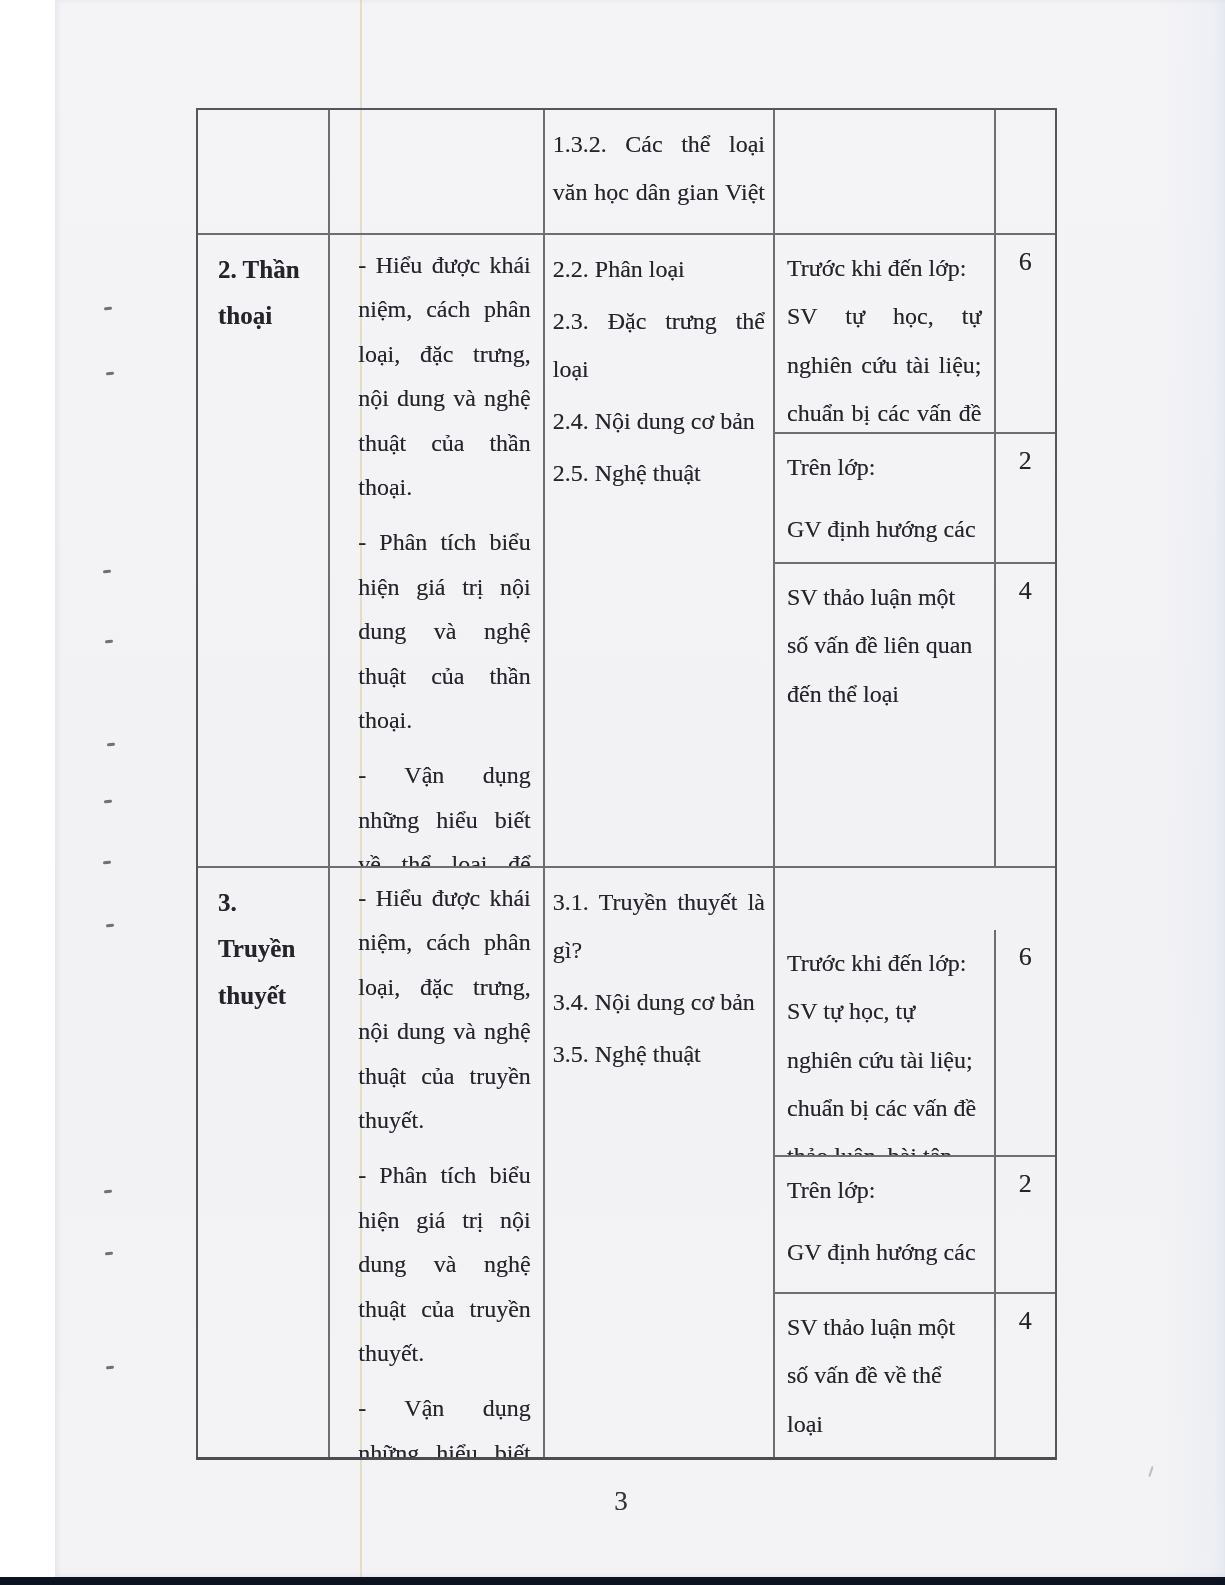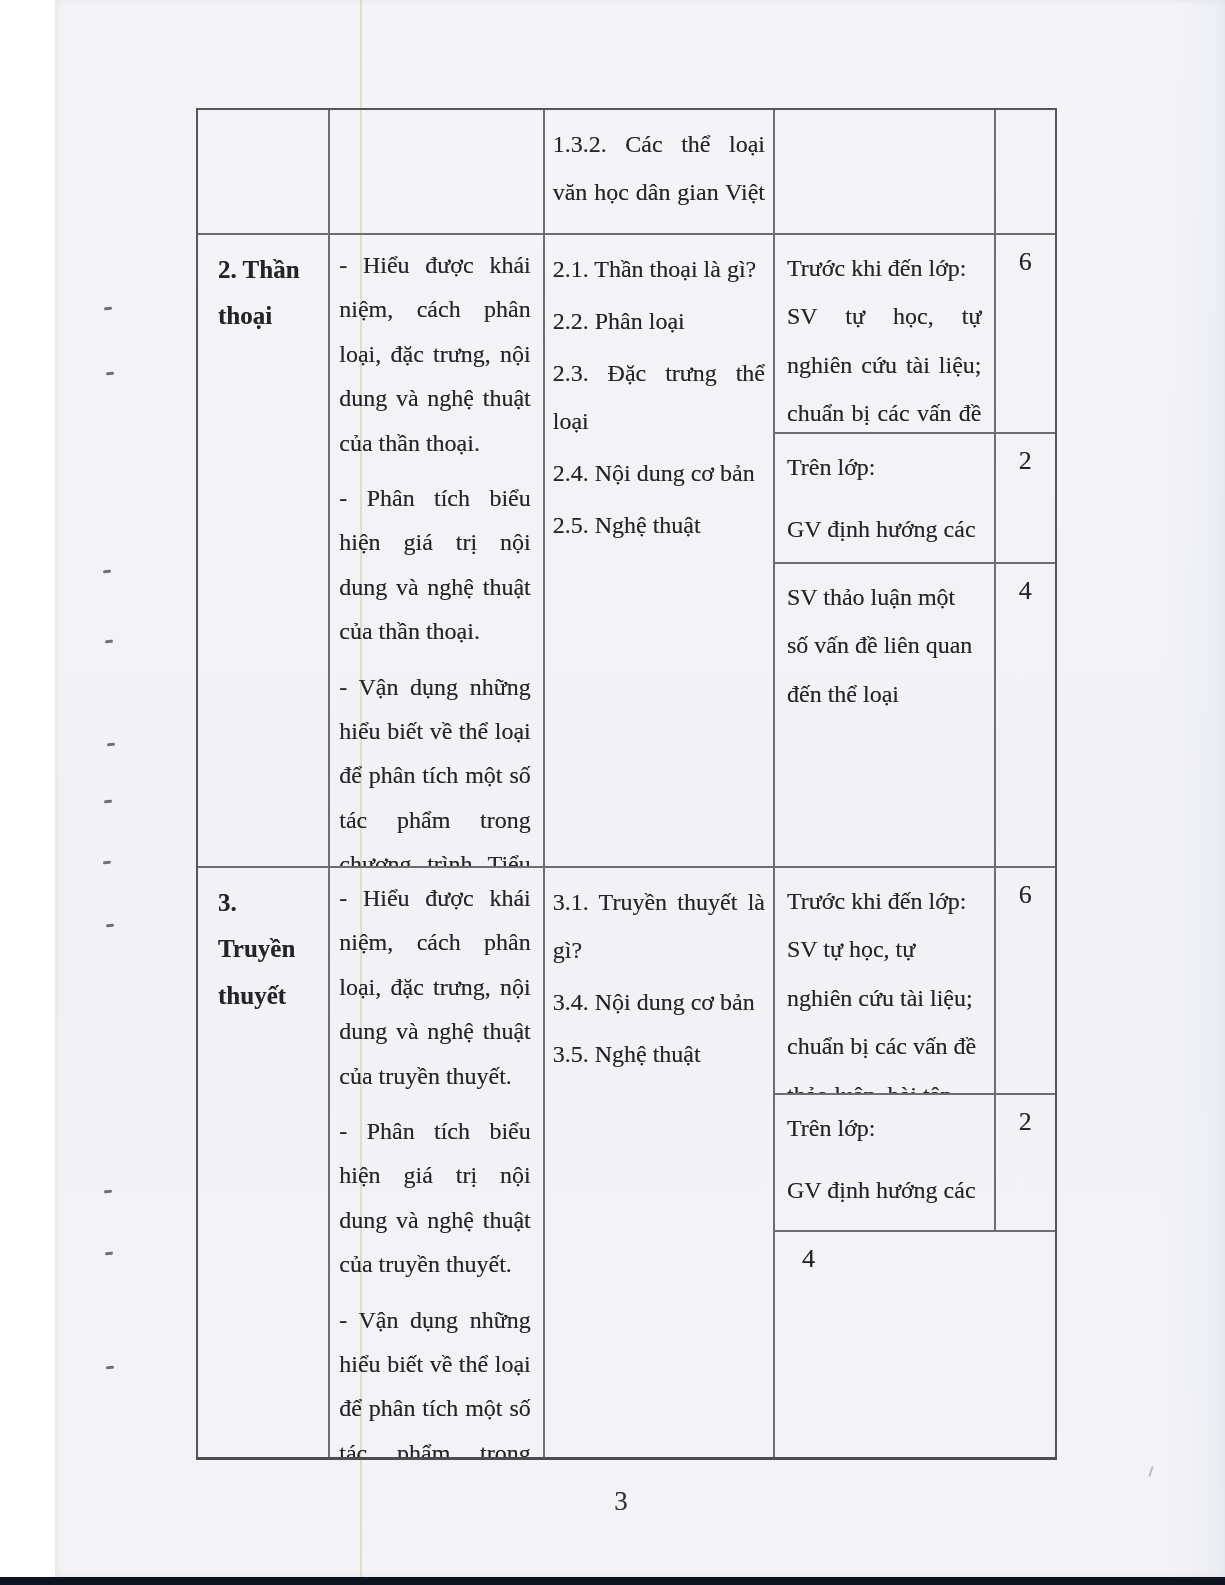--- a/index.html
+++ b/index.html
@@ -47,25 +47,25 @@
   .doc-table{
     position:absolute; left:196px; top:108px; width:861px; height:1352px;
     border:2px solid var(--line-dark); border-bottom:3px solid #4c4c52;
     z-index:2; color:var(--ink);
     text-shadow:0 0 .6px rgba(25,25,40,.45);
   }
   .t-row{ display:flex; width:100%; overflow:hidden; }
   .t-row + .t-row{ border-top:2px solid var(--line); }
   .r1{ height:123px; }
   .r2{ height:633px; }
-  .r3{ height:591px; }
+  .r3{ height:591px;align-items:flex-end; }
 
   .c{ height:100%; overflow:hidden; }
   .c1{ width:133px; border-right:2px solid var(--line); padding:12px 20px; }
-  .c2{ width:216px; border-right:2px solid var(--line); padding:8px 12px 6px 9px; }
+  .c2{ width:216px; border-right:2px solid var(--line); padding:8px 12px 6px 28px; }
   .c3{ width:232px; border-right:2px solid var(--line); padding:10px 8px; }
   .c45{ width:280px; display:flex; flex-direction:column; }
 
   .sub{ display:flex; width:100%; overflow:hidden; flex:0 0 auto; }
   .sub.grow{ flex:1 1 auto; }
   .sub + .sub{ border-top:2px solid var(--line); }
   .m{ width:245px; border-right:2px solid var(--line); padding:9px 12px; overflow:hidden; }
   .h{ width:67px; text-align:center; padding-top:12px; font-size:26px; }
 
   .topic{ font-weight:bold; font-size:25px; line-height:1.85; }
@@ -134,21 +134,20 @@
     <div class="t-row r2">
       <div class="c c1">
         <p class="topic">2. Thần thoại</p>
       </div>
       <div class="c c2">
         <p>- Hiểu được khái niệm, cách phân loại, đặc trưng, nội dung và nghệ thuật của thần thoại.</p>
         <p>- Phân tích biểu hiện giá trị nội dung và nghệ thuật của thần thoại.</p>
         <p>- Vận dụng những hiểu biết về thể loại để phân tích một số tác phẩm trong chương trình Tiểu học.</p>
       </div>
       <div class="c c3">
-        <p>2.1. Thần thoại là gì?</p>
         <p>2.2. Phân loại</p>
         <p>2.3. Đặc trưng thể loại</p>
         <p>2.4. Nội dung cơ bản</p>
         <p>2.5. Nghệ thuật</p>
       </div>
       <div class="c45">
         <div class="sub" style="height:197px;">
           <div class="m">
             <p>Trước khi đến lớp:</p>
             <p class="just">SV tự học, tự nghiên cứu tài liệu; chuẩn bị các vấn đề thảo luận, bài tập…</p>
@@ -194,20 +193,23 @@
           <div class="h">6</div>
         </div>
         <div class="sub" style="height:137px;">
           <div class="m">
             <p>Trên lớp:</p>
             <p class="gap">GV định hướng các kiến thức lý thuyết</p>
           </div>
           <div class="h">2</div>
         </div>
         <div class="sub grow">
+          <div class="m">
+            <p>SV thảo luận một số vấn đề về thể loại</p>
+          </div>
           <div class="h">4</div>
         </div>
       </div>
     </div>
 
   </div>
 
   <div class="page-number">3</div>
 
   <div class="footer-bar"></div>

